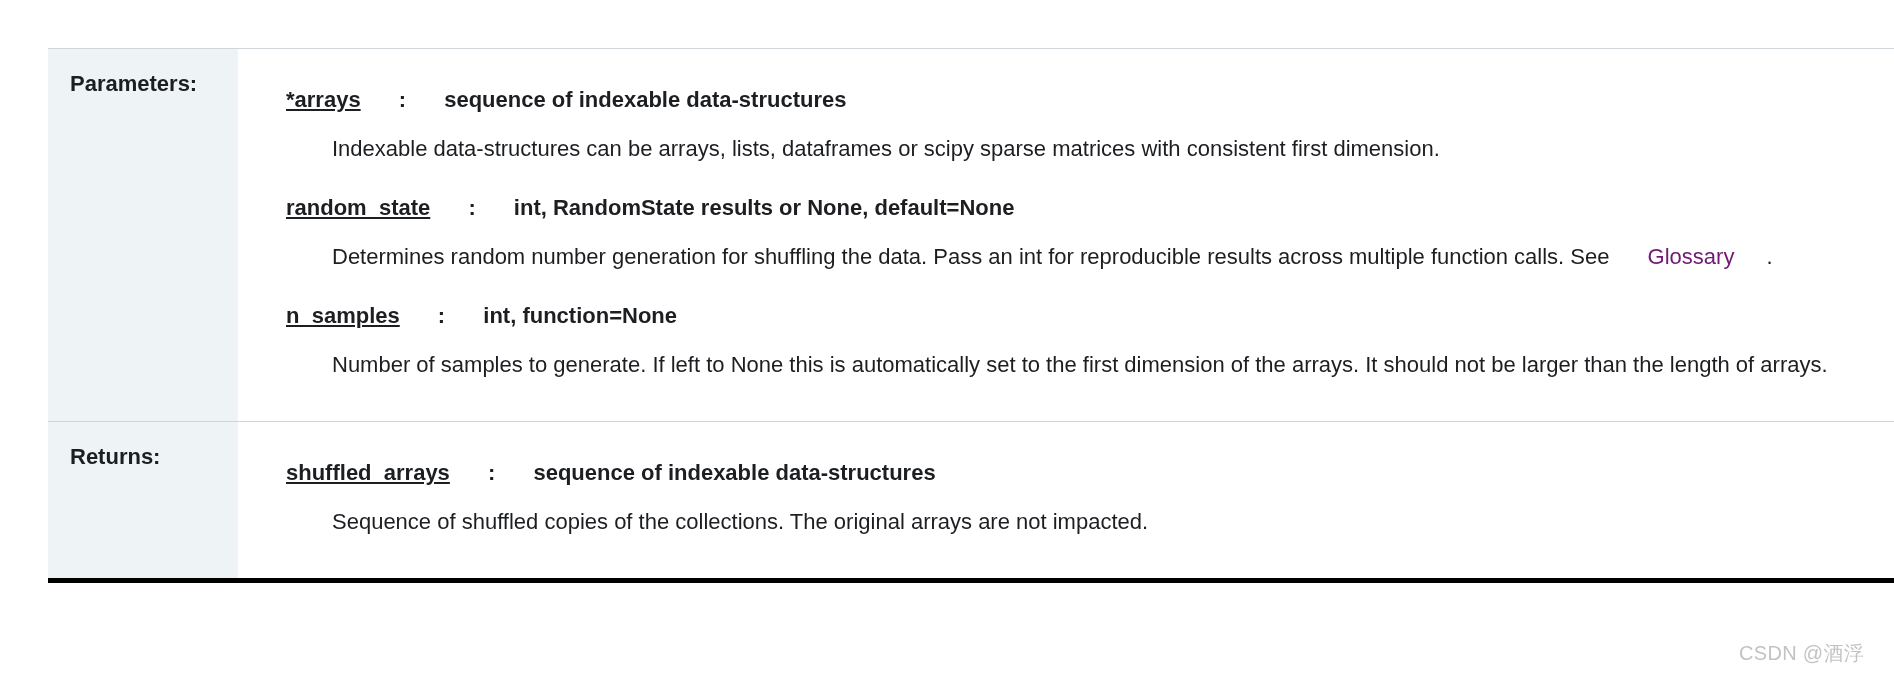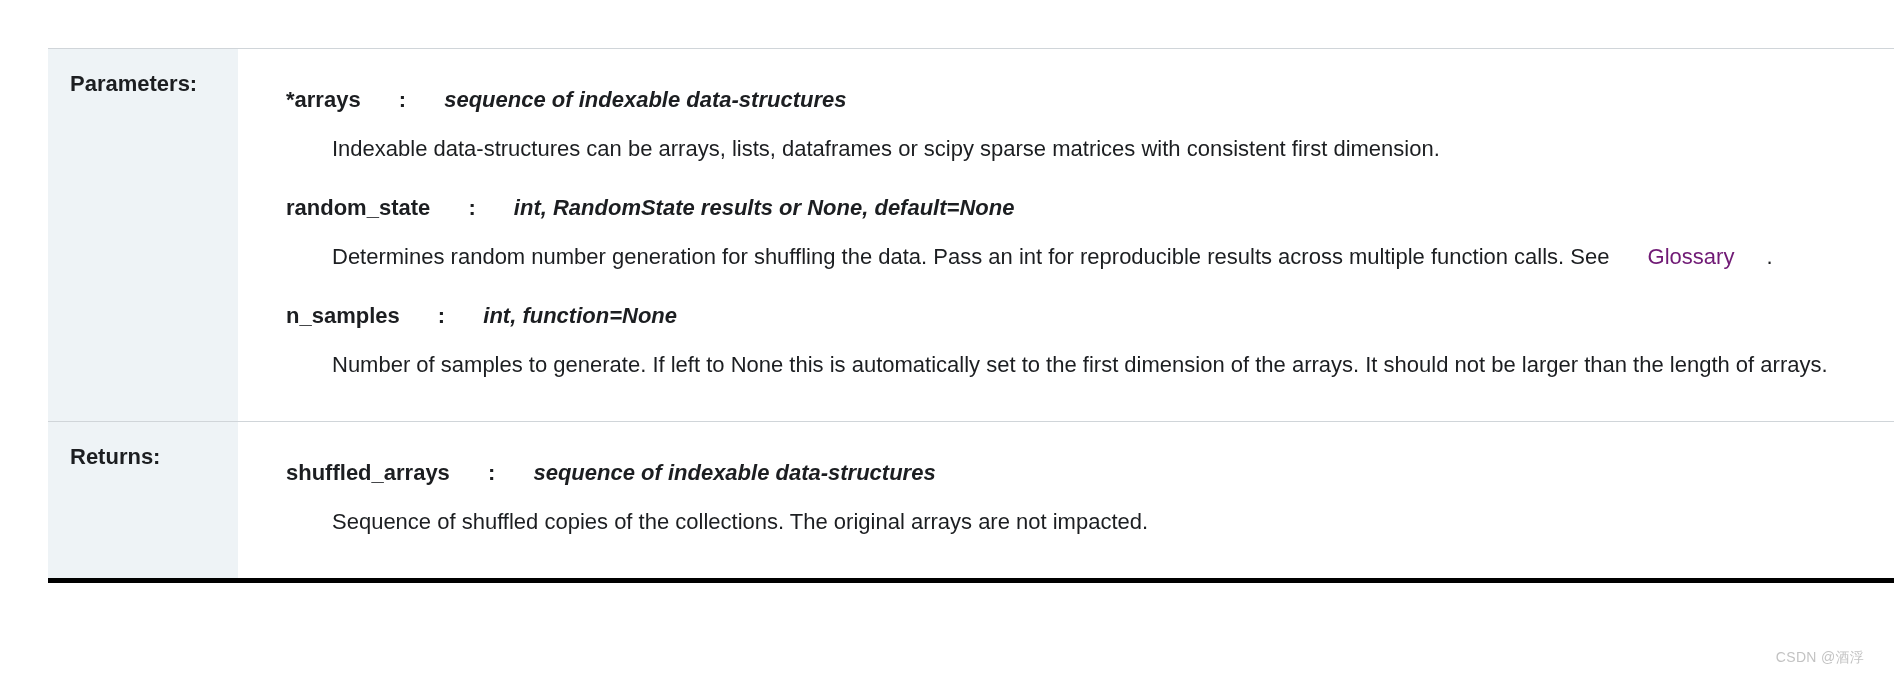--- a/index.html
+++ b/index.html
@@ -40,39 +40,39 @@
     .param-block:last-child {
       margin-bottom: 0;
     }
     .param-header {
       font-weight: 700;
       color: #1c1e21;
       margin-bottom: 4px;
     }
     .param-name {
       font-weight: 700;
+      text-decoration: underline;
     }
     .param-type {
-      font-style: italic;
       font-weight: 700;
     }
     .param-desc {
       padding-left: 46px;
       color: #1c1e21;
       font-weight: 400;
     }
     a.link {
       color: #701a75;
       text-decoration: none;
     }
     .watermark {
       position: fixed;
       right: 14px;
       bottom: 6px;
-      font-size: 14px;
+      font-size: 20px;
       color: rgba(120,120,120,0.45);
       font-family: sans-serif;
       letter-spacing: 0.3px;
       pointer-events: none;
     }
   </style>
 </head>
 <body>
 
 <table class="field-table">

